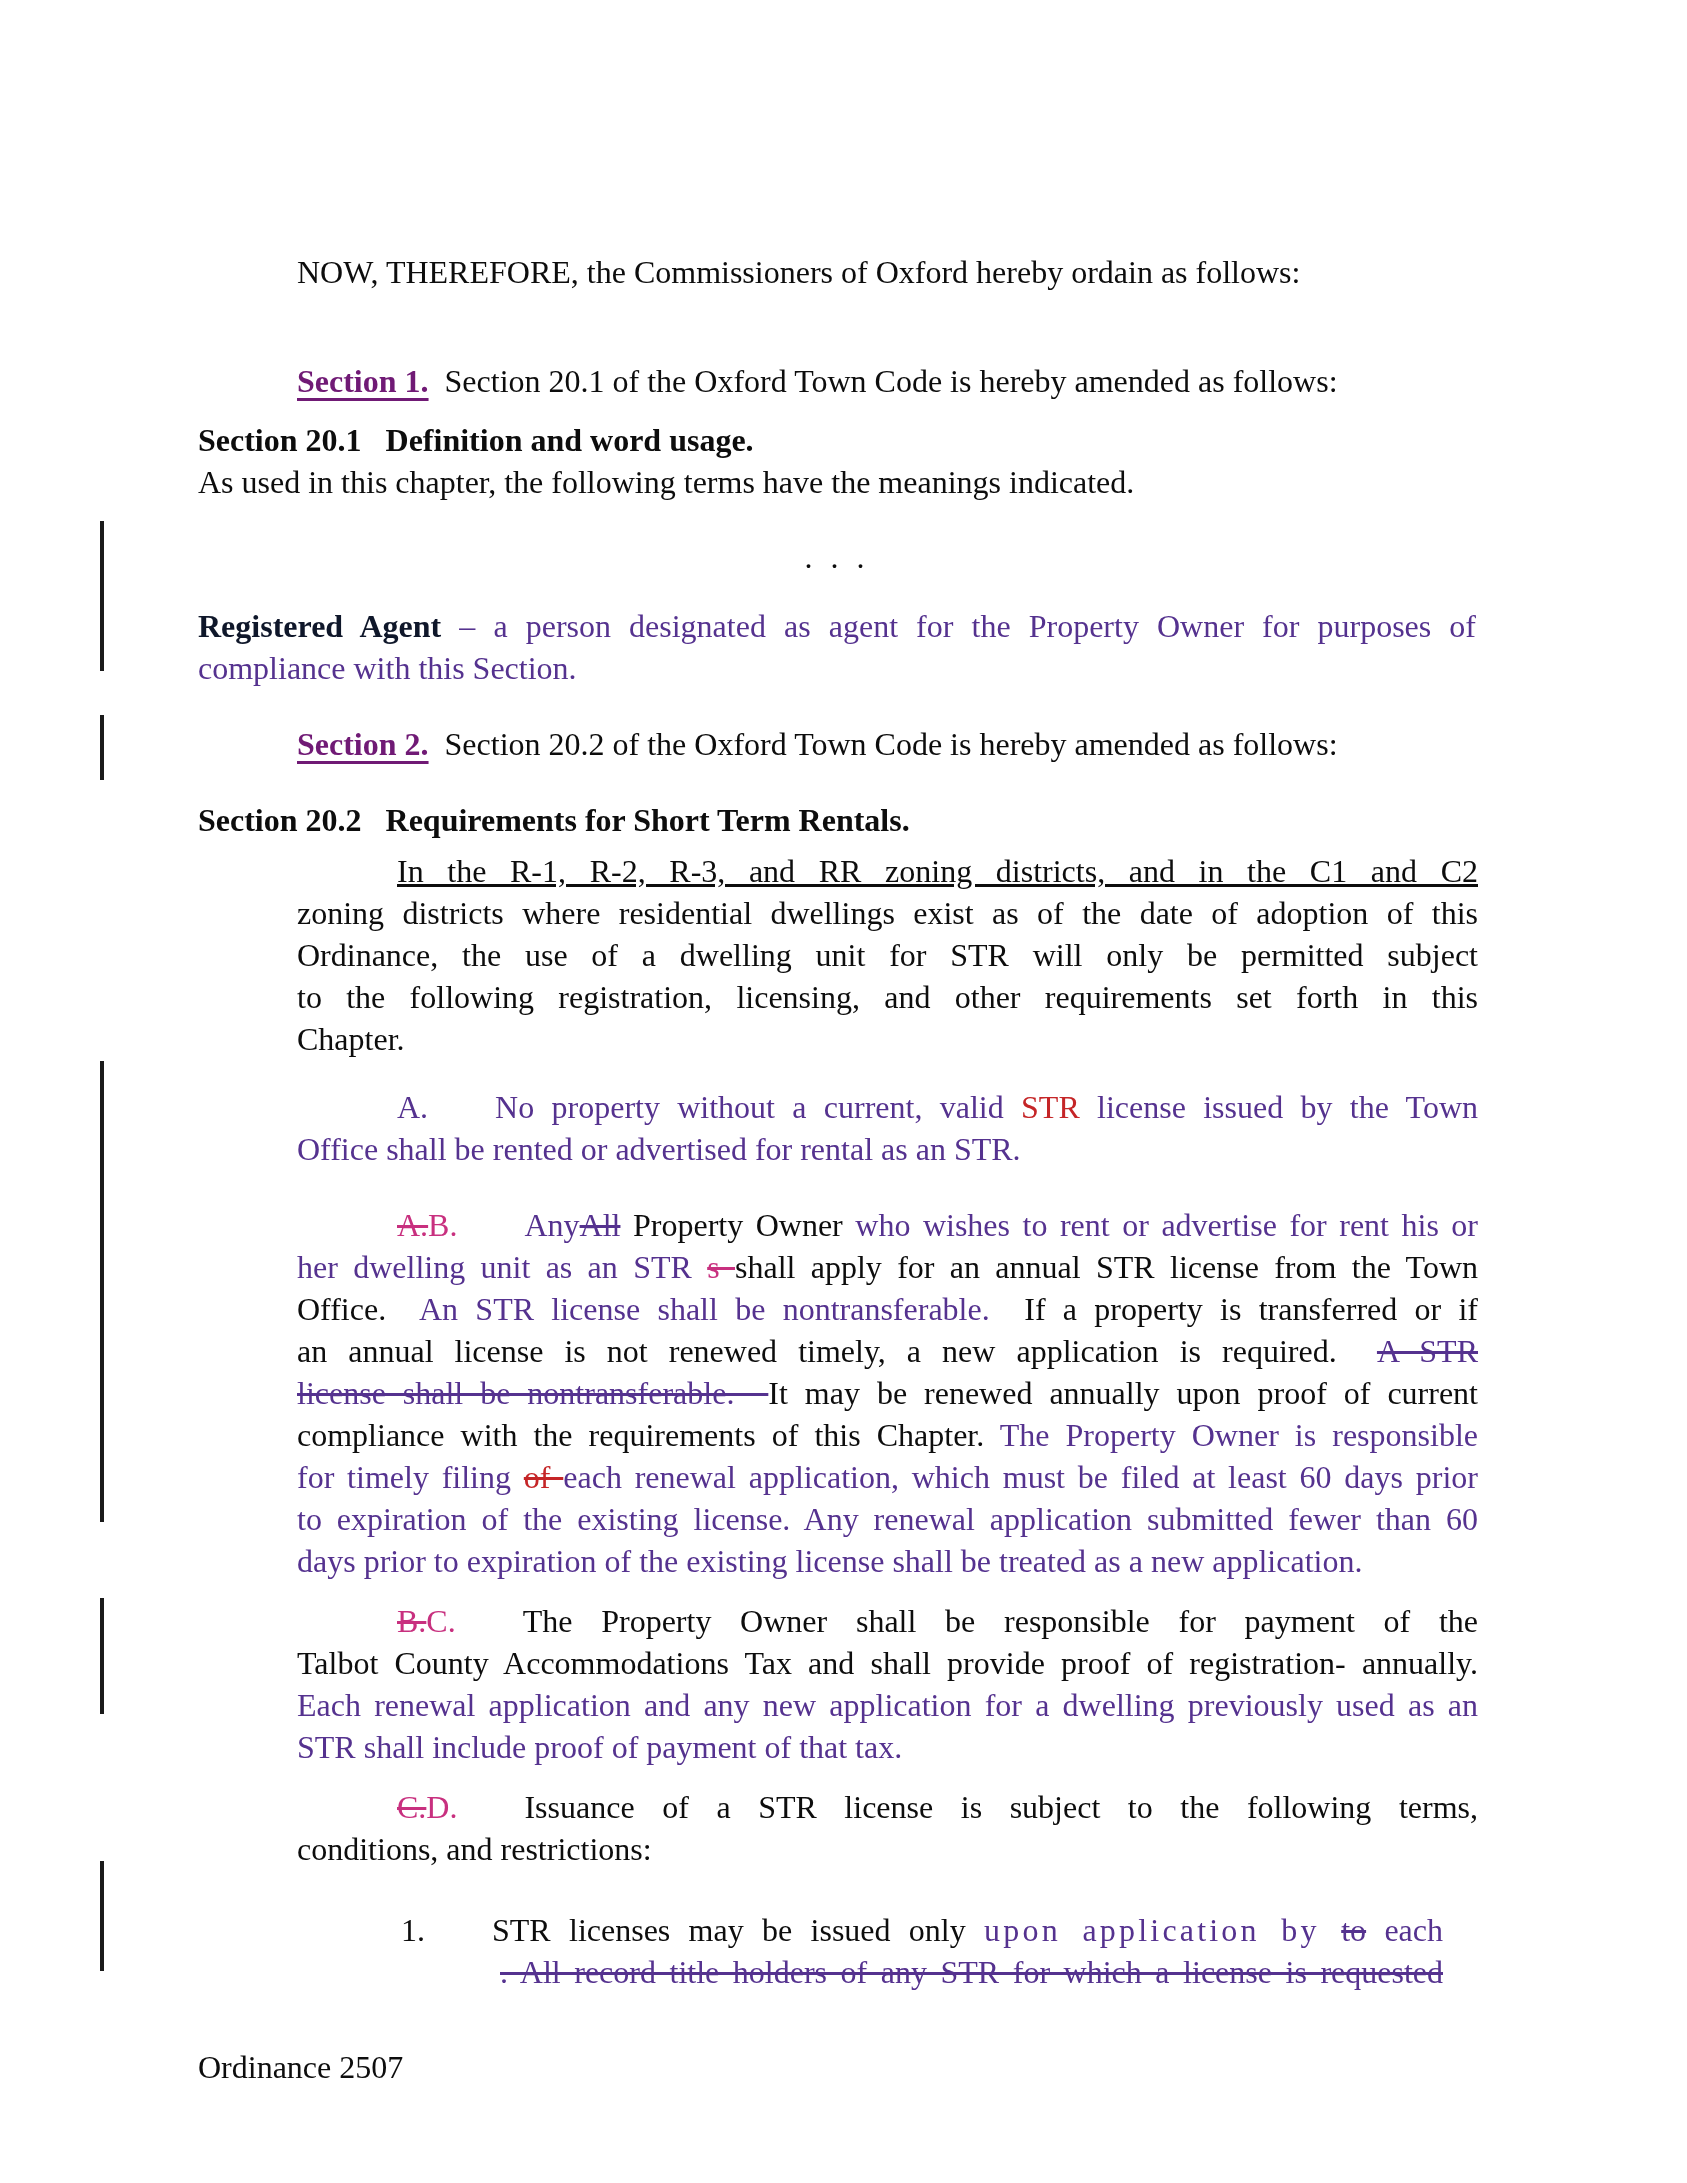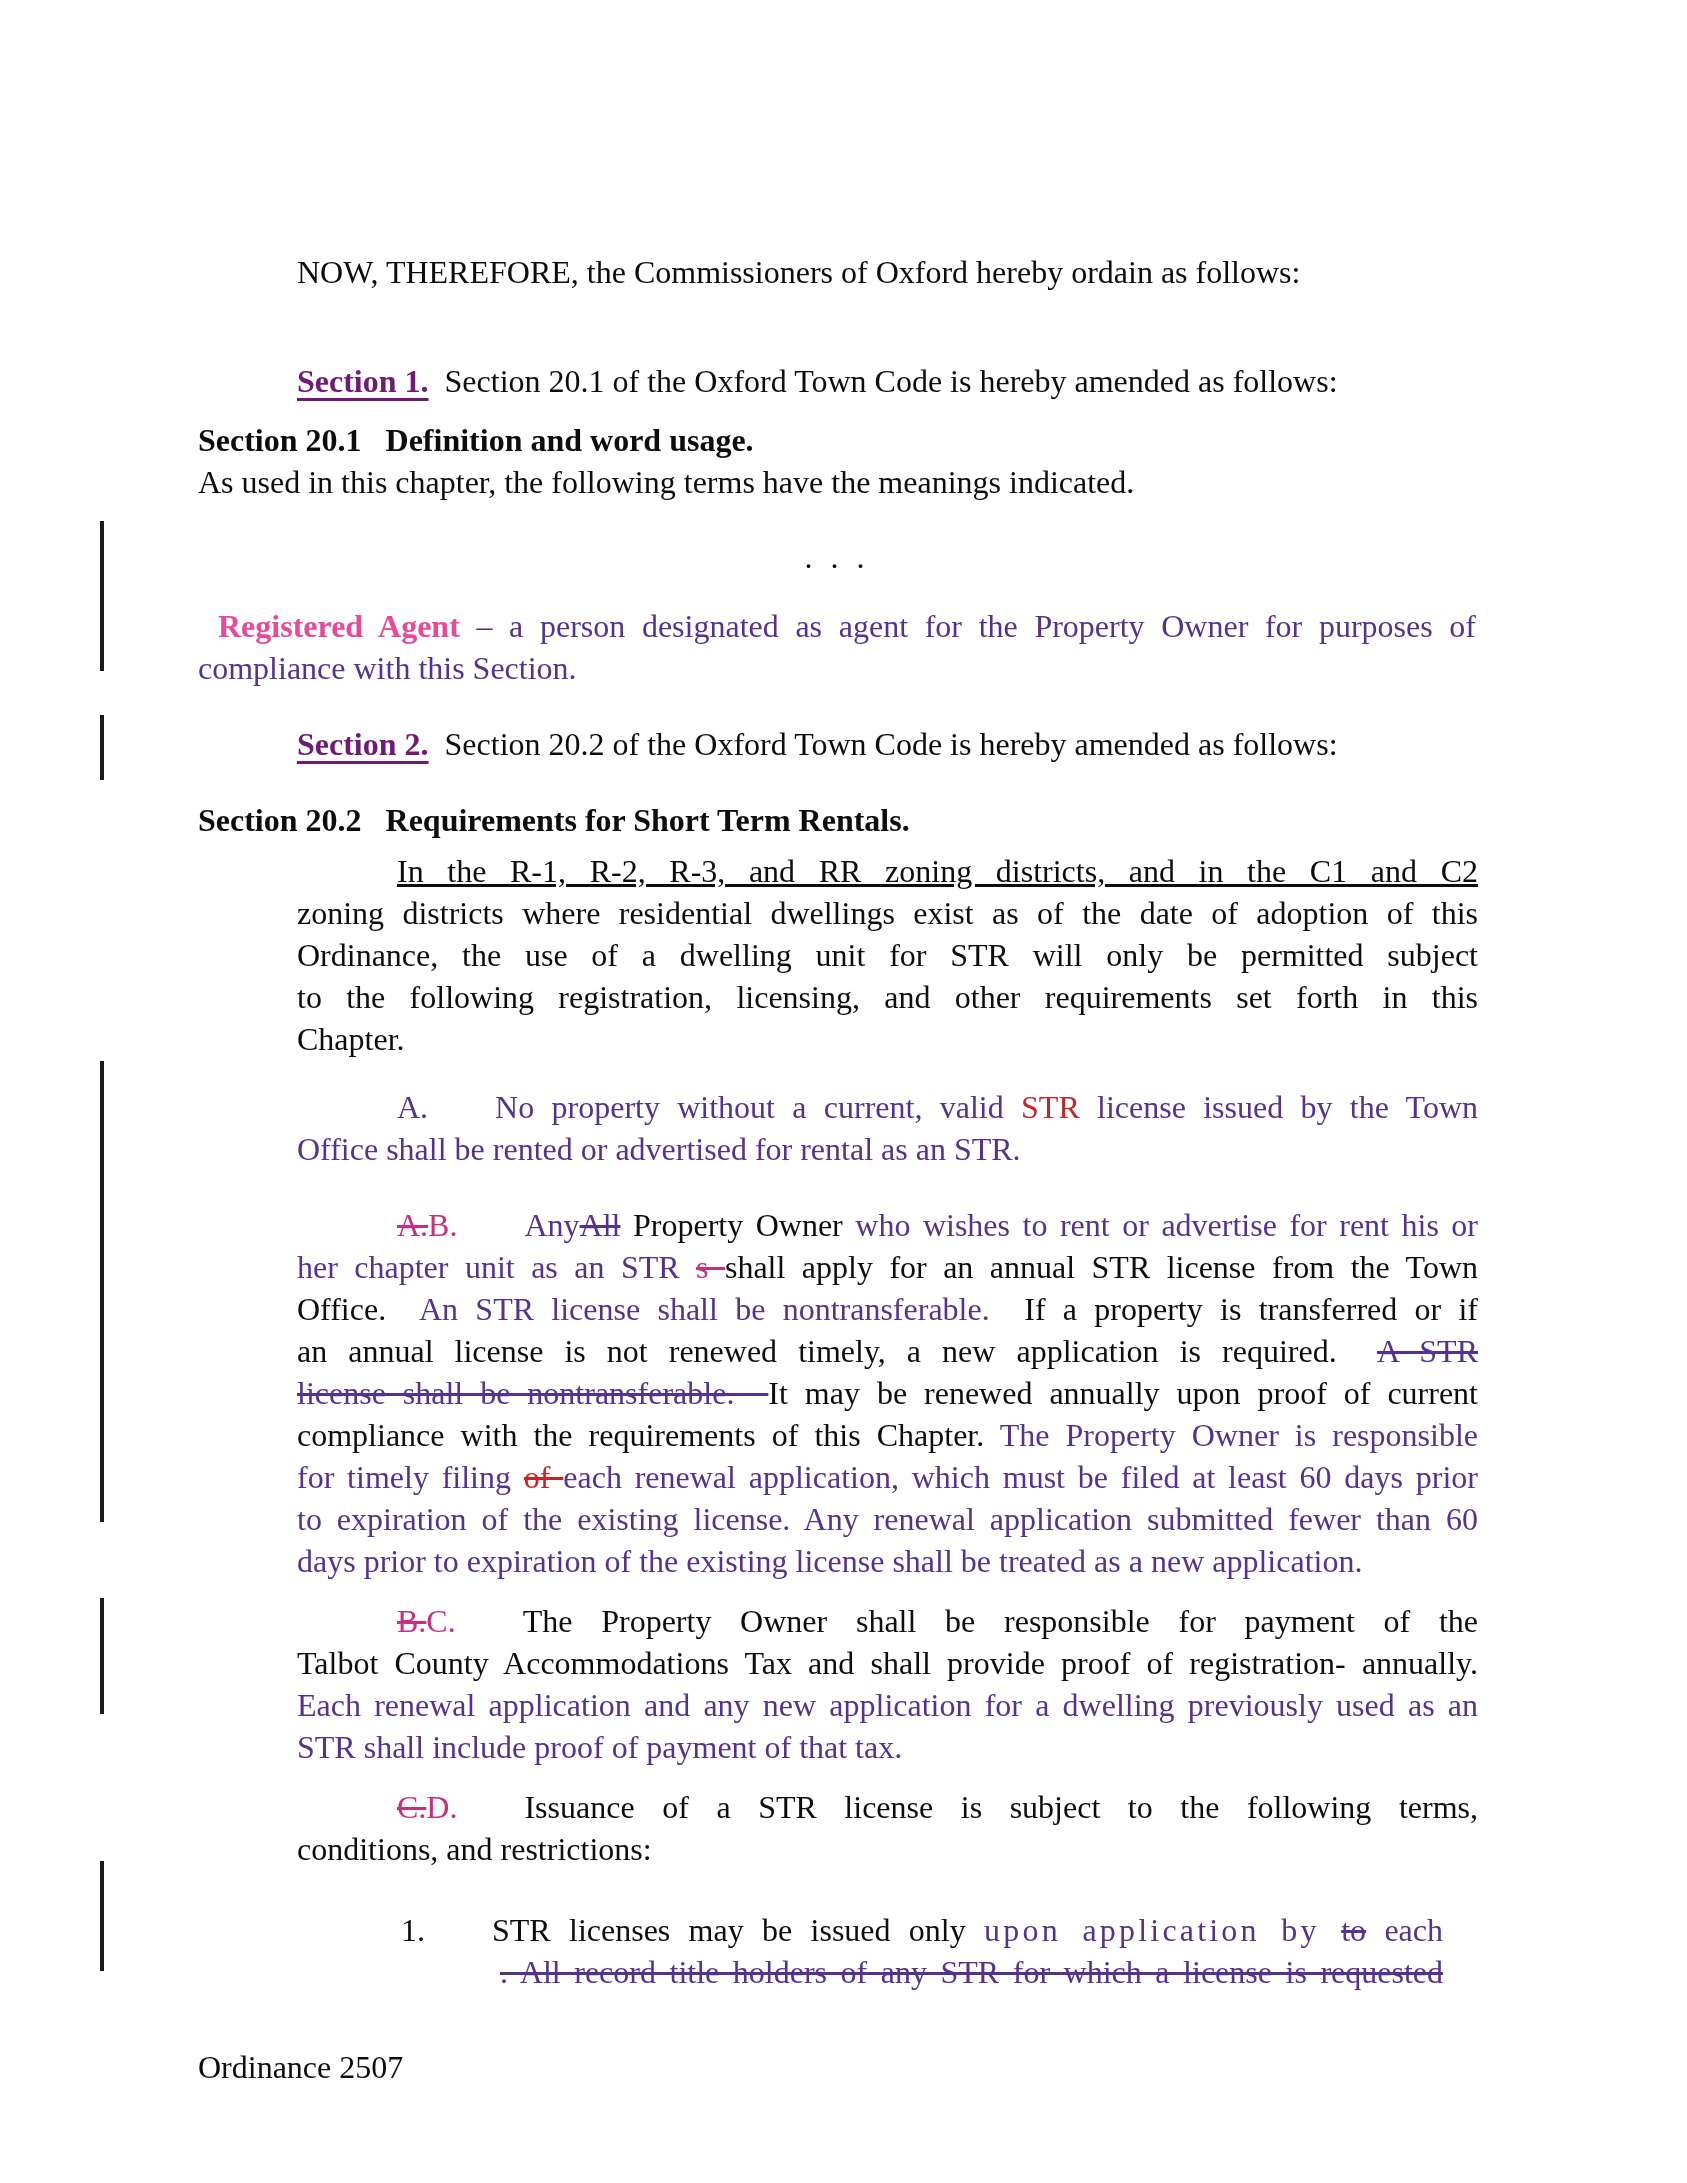--- a/index.html
+++ b/index.html
@@ -17,21 +17,21 @@
   .block { position: absolute; box-sizing: border-box; }
   .line { white-space: pre-wrap; text-align: left; }
   .line.just { text-align: justify; text-align-last: justify; }
   .block.center .line { text-align: center; text-align-last: center; letter-spacing: 5px; }
   .tab { display: inline-block; width: 67px; }
 
   .s-k  { color: #0d0d0d; }
   .s-b  { color: #0d0d0d; font-weight: bold; }
   .s-bu { color: #701a75; font-weight: bold; text-decoration: underline; text-decoration-thickness: 3.4px; text-underline-offset: 5.9px; }
   .s-p  { color: #55328f; }
-  .s-pb { color: #ec4899; font-weight: bold; margin-left: 20px; }
+  .s-pb { color: #0f172a; font-weight: bold; }
   .s-ps { color: #55328f; text-decoration: line-through; text-decoration-thickness: 2.5px; }
   .s-px { color: #55328f; letter-spacing: 0.1em; }
   .s-m  { color: #c8307f; }
   .s-ms { color: #c8307f; text-decoration: line-through; text-decoration-thickness: 2.5px; }
   .s-r  { color: #c52527; }
   .s-rs { color: #c52527; text-decoration: line-through; text-decoration-thickness: 2.5px; margin-top: 40px; }
 
   .change-bar {
     position: absolute;
     left: 100px;
@@ -79,21 +79,21 @@
       <div class="line just"><span class="s-k">Ordinance, the use of a dwelling unit for STR will only be permitted subject</span></div>
       <div class="line just"><span class="s-k">to the following registration, licensing, and other requirements set forth in this</span></div>
       <div class="line"><span class="s-k">Chapter.</span></div>
     </div>
     <div class="block" style="top: 1086px; left: 297px; width: 1181px;">
       <div class="line just" style="padding-left: 100px;"><span class="s-p">A.</span><span class="tab"></span><span class="s-p">No property without a current, valid </span><span class="s-r">STR</span><span class="s-p"> license issued by the Town</span></div>
       <div class="line"><span class="s-p">Office shall be rented or advertised for rental as an STR.</span></div>
     </div>
     <div class="block" style="top: 1204px; left: 297px; width: 1181px;">
       <div class="line just" style="padding-left: 100px;"><span class="s-ms">A.</span><span class="s-m">B.</span><span class="tab"></span><span class="s-p">Any</span><span class="s-ps">All</span><span class="s-k"> Property Owner </span><span class="s-p">who wishes to rent or advertise for rent his or</span></div>
-      <div class="line just"><span class="s-p">her chapter unit as an STR </span><span class="s-ms">s </span><span class="s-k">shall apply for an annual STR license from the Town</span></div>
+      <div class="line just"><span class="s-p">her dwelling unit as an STR </span><span class="s-ms">s </span><span class="s-k">shall apply for an annual STR license from the Town</span></div>
       <div class="line just"><span class="s-k">Office.  </span><span class="s-p">An STR license shall be nontransferable.</span><span class="s-k">  If a property is transferred or if</span></div>
       <div class="line just"><span class="s-k">an annual license is not renewed timely, a new application is required.  </span><span class="s-ps">A STR</span></div>
       <div class="line just"><span class="s-ps">license shall be nontransferable.  </span><span class="s-k">It may be renewed annually upon proof of current</span></div>
       <div class="line just"><span class="s-k">compliance with the requirements of this Chapter. </span><span class="s-p">The Property Owner is responsible</span></div>
       <div class="line just"><span class="s-p">for timely filing </span><span class="s-rs">of </span><span class="s-p">each renewal application, which must be filed at least 60 days prior</span></div>
       <div class="line just"><span class="s-p">to expiration of the existing license. Any renewal application submitted fewer than 60</span></div>
       <div class="line"><span class="s-p">days prior to expiration of the existing license shall be treated as a new application.</span></div>
     </div>
     <div class="block" style="top: 1600px; left: 297px; width: 1181px;">
       <div class="line just" style="padding-left: 100px;"><span class="s-ms">B.</span><span class="s-m">C.</span><span class="tab"></span><span class="s-k">The Property Owner shall be responsible for payment of the</span></div>

